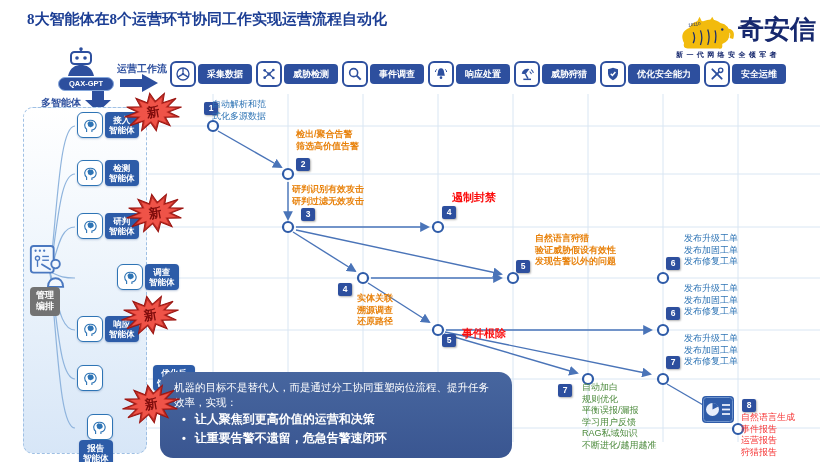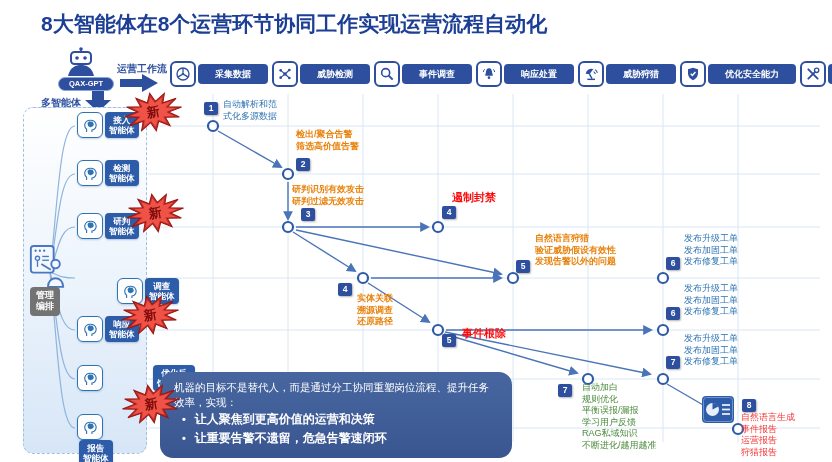--- a/index.html
+++ b/index.html
@@ -1,39 +1,39 @@
 <!DOCTYPE html>
 <html><head>
 <meta charset="utf-8">
 <style>
   html,body{margin:0;padding:0;}
   .page{position:relative;width:832px;height:462px;background:#ffffff;overflow:hidden;
         font-family:"Liberation Sans","DejaVu Sans",sans-serif;}
   .abs{position:absolute;}
-  .title{left:41px;top:10px;font-size:21px;font-weight:bold;color:#1c3e94;white-space:nowrap;}
+  .title{left:27px;top:10px;font-size:15px;font-weight:bold;color:#1c3e94;white-space:nowrap;font-family:Liberation Serif, serif;}
   
   .logo{left:674px;top:10px;width:152px;height:50px;}
   .brand{position:absolute;left:64px;top:2px;font-size:26px;font-weight:bold;color:#16286e;white-space:nowrap;}
   .tagline{position:absolute;left:2px;top:40px;font-size:7px;letter-spacing:3.4px;color:#16286e;white-space:nowrap;font-weight:bold;}
   
   .gpt-pill{left:58px;top:77px;width:54px;background:#2d4f9e;border:1px solid #86a8dc;border-radius:7px;
             color:#fff;font-size:7.5px;font-weight:bold;text-align:center;line-height:12px;}
   .multi-label{left:41px;top:96px;font-size:10px;font-weight:bold;color:#2d4f9e;}
   .wf-label{left:117px;top:62px;font-size:10px;font-weight:bold;color:#2d4f9e;}
   
   .stage-row{left:170px;top:61px;display:flex;align-items:flex-start;}
   .stage{display:flex;align-items:flex-start;margin-right:4px;}
   .stage-iconbox{width:22px;height:22px;border:2px solid #2d4f9e;border-radius:6px;background:#fff;
                  display:flex;align-items:center;justify-content:center;}
   .stage-label{margin:3px 0 0 2px;background:#2d4f9e;color:#fff;font-size:9px;font-weight:bold;
-               line-height:20px;padding:0 17px;border-radius:4px;white-space:nowrap;}
+               line-height:20px;padding:0 9px;border-radius:4px;white-space:nowrap;}
   
   .panel{left:23px;top:107px;width:122px;height:345px;border:1px dashed #9fc0e4;border-radius:10px;
          background:linear-gradient(180deg,#ffffff 0%,#eef5fc 45%,#d7e6f7 100%);}
-  .agent-row{position:absolute;left:77px;display:flex;align-items:flex-start;}
+  .agent-row{position:absolute;left:77px;display:flex;align-items:flex-end;}
   .agent-iconbox{width:24px;height:24px;border:1.5px solid #2e74b5;border-radius:6px;background:#fff;
                  display:flex;align-items:center;justify-content:center;box-shadow:0 1px 2px rgba(40,80,140,.25);}
   .agent-label{margin-left:2px;background:#2d5ca8;color:#fff;font-size:8.5px;font-weight:bold;line-height:1.2;
                padding:3px 4px;border-radius:4px;text-align:center;white-space:nowrap;box-shadow:0 1px 2px rgba(40,80,140,.3);}
   .orch-label{left:30px;top:287px;background:#737373;color:#fff;font-size:9px;font-weight:bold;
               padding:3px 6px;border-radius:4px;text-align:center;line-height:1.25;}
   
   .wires{left:0;top:0;pointer-events:none;}
   .grid{stroke:#d9e6f3;stroke-width:1;}
   .curve{stroke:#8fb4dd;stroke-width:1.2;fill:none;}
@@ -56,20 +56,36 @@
   .callout .bullet::before{content:"\2022";margin-right:9px;font-size:11px;}
   .burst-text{font-size:13px;font-weight:bold;fill:#7d0b0b;}
 </style>
 </head>
 <body>
 
 <div class="page">
 
   <div class="abs title">8大智能体在8个运营环节协同工作实现运营流程自动化</div>
 
+  <div class="abs logo">
+    <svg class="abs" style="left:0;top:4px" width="62" height="40" viewBox="0 0 66 44">
+      <path d="M10 32 Q4 20 16 15 Q20 6 31 8 Q42 3 50 10 Q60 12 60 22 Q60 30 52 33 L52 36 Q52 39 48 38 L14 38 Q8 38 10 32 Z" fill="#f2bb0d"></path>
+      <path d="M57 18 q8 0 5 9" stroke="#f2bb0d" stroke-width="4" fill="none"></path>
+      <path d="M24 9 l3 -6 3 6 Z" fill="#f2bb0d"></path>
+        <path d="M38 8 l3 -5 3 6 Z" fill="#f2bb0d"></path>
+      <path d="M20 20 q3 6 0 12" stroke="#1b2f6e" stroke-width="1.4" fill="none"></path>
+      <path d="M28 18 q3 8 0 16" stroke="#1b2f6e" stroke-width="1.4" fill="none"></path>
+      <path d="M36 17 q3 8 0 17" stroke="#1b2f6e" stroke-width="1.4" fill="none"></path>
+      <path d="M44 18 q2 6 0 14" stroke="#1b2f6e" stroke-width="1.4" fill="none"></path>
+      <circle cx="52" cy="17" r="1.3" fill="#1b2f6e"></circle>
+      <text x="15" y="14" font-size="5" fill="#1b2f6e" transform="rotate(-8 15 14)">10110</text>
+    </svg>
+    <div class="brand">奇安信</div>
+    <div class="tagline">新一代网络安全领军者</div>
+  </div>
 
   <svg class="abs" style="left:64px;top:47px" width="34" height="30" viewBox="0 0 34 30">
     <line x1="17" y1="1" x2="17" y2="5" stroke="#2d4f9e" stroke-width="1.5"></line>
       <circle cx="17" cy="2" r="1.8" fill="#2d4f9e"></circle>
     <rect x="7" y="5" width="20" height="12" rx="3.5" fill="#fff" stroke="#2d4f9e" stroke-width="2"></rect>
     <circle cx="13" cy="11" r="1.8" fill="#2d4f9e"></circle>
       <circle cx="21" cy="11" r="1.8" fill="#2d4f9e"></circle>
     <path d="M4 29 C6 20 12 18 17 18 C22 18 28 20 30 29 Z" fill="#2d4f9e"></path>
   </svg>
   <div class="abs gpt-pill">QAX-GPT</div>
@@ -270,21 +286,21 @@
           <svg viewBox="0 0 24 24" width="17" height="17">
             <path d="M6.5 21 V17.2 C4.6 15.8 3.8 13.6 3.8 11.2 A8.2 7.8 0 0 1 20 11.2 C20 14.8 17.6 17.6 14 18.3 V21" fill="none" stroke="#2e74b5" stroke-width="1.6"></path>
             <path d="M9 7.2 Q10.8 5.2 12.6 6.8 Q15.4 5.6 15.6 8.4 Q17.6 9.6 16.2 11.4 Q16.6 13.6 14.2 13.4 Q12.4 15.2 10.6 13.6 Q8.2 13.8 8.4 11.4 Q6.8 9.4 9 7.2 Z" fill="#2e74b5"></path>
           </svg>
         </div>
         <div class="agent-label">
           <div>研判</div>
           <div>智能体</div>
         </div>
       </div>
-      <div class="agent-row" style="top: 278px; padding-left: 40px;">
+      <div class="agent-row" style="top: 264px; padding-left: 40px;">
         <div class="agent-iconbox">
           <svg viewBox="0 0 24 24" width="17" height="17">
             <path d="M6.5 21 V17.2 C4.6 15.8 3.8 13.6 3.8 11.2 A8.2 7.8 0 0 1 20 11.2 C20 14.8 17.6 17.6 14 18.3 V21" fill="none" stroke="#2e74b5" stroke-width="1.6"></path>
             <path d="M9 7.2 Q10.8 5.2 12.6 6.8 Q15.4 5.6 15.6 8.4 Q17.6 9.6 16.2 11.4 Q16.6 13.6 14.2 13.4 Q12.4 15.2 10.6 13.6 Q8.2 13.8 8.4 11.4 Q6.8 9.4 9 7.2 Z" fill="#2e74b5"></path>
           </svg>
         </div>
         <div class="agent-label">
           <div>调查</div>
           <div>智能体</div>
         </div>
@@ -342,21 +358,21 @@
       <div class="num-badge abs" style="left: 301px; top: 208px;">3</div>
       <div class="num-badge abs" style="left: 442px; top: 206px;">4</div>
       <div class="num-badge abs" style="left: 338px; top: 283px;">4</div>
       <div class="num-badge abs" style="left: 516px; top: 260px;">5</div>
       <div class="num-badge abs" style="left: 666px; top: 257px;">6</div>
       <div class="num-badge abs" style="left: 442px; top: 334px;">5</div>
       <div class="num-badge abs" style="left: 666px; top: 307px;">6</div>
       <div class="num-badge abs" style="left: 558px; top: 384px;">7</div>
       <div class="num-badge abs" style="left: 666px; top: 356px;">7</div>
       <div class="num-badge abs" style="left: 742px; top: 399px;">8</div>
-      <div class="anno blue" style="left: 223px; top: 99px;">
+      <div class="anno blue" style="left: 212px; top: 99px;">
         <div>自动解析和范</div>
         <div>式化多源数据</div>
       </div>
       <div class="anno orange" style="left: 296px; top: 129px;">
         <div>检出/聚合告警</div>
         <div>筛选高价值告警</div>
       </div>
       <div class="anno orange" style="left: 292px; top: 184px;">
         <div>研判识别有效攻击</div>
         <div>研判过滤无效攻击</div>

